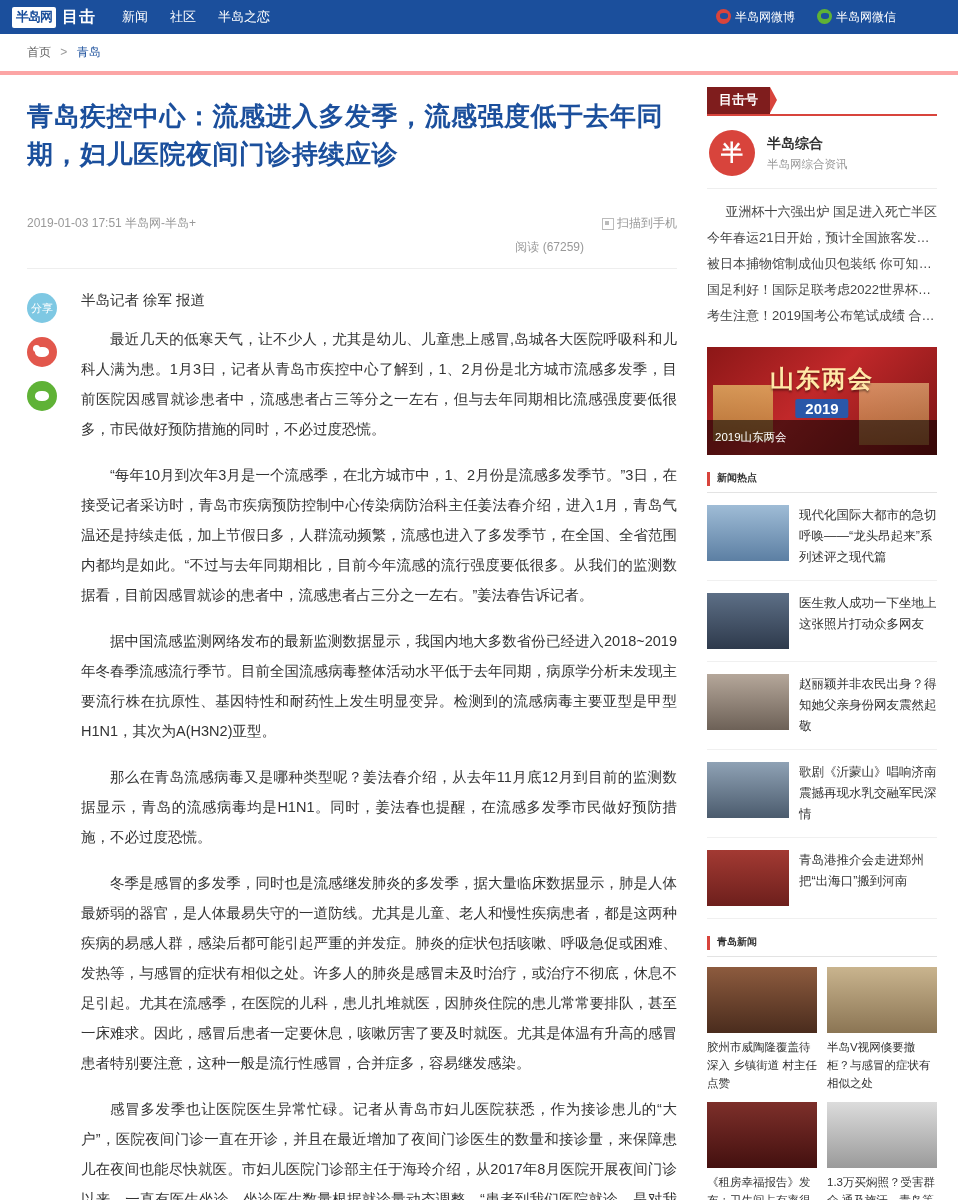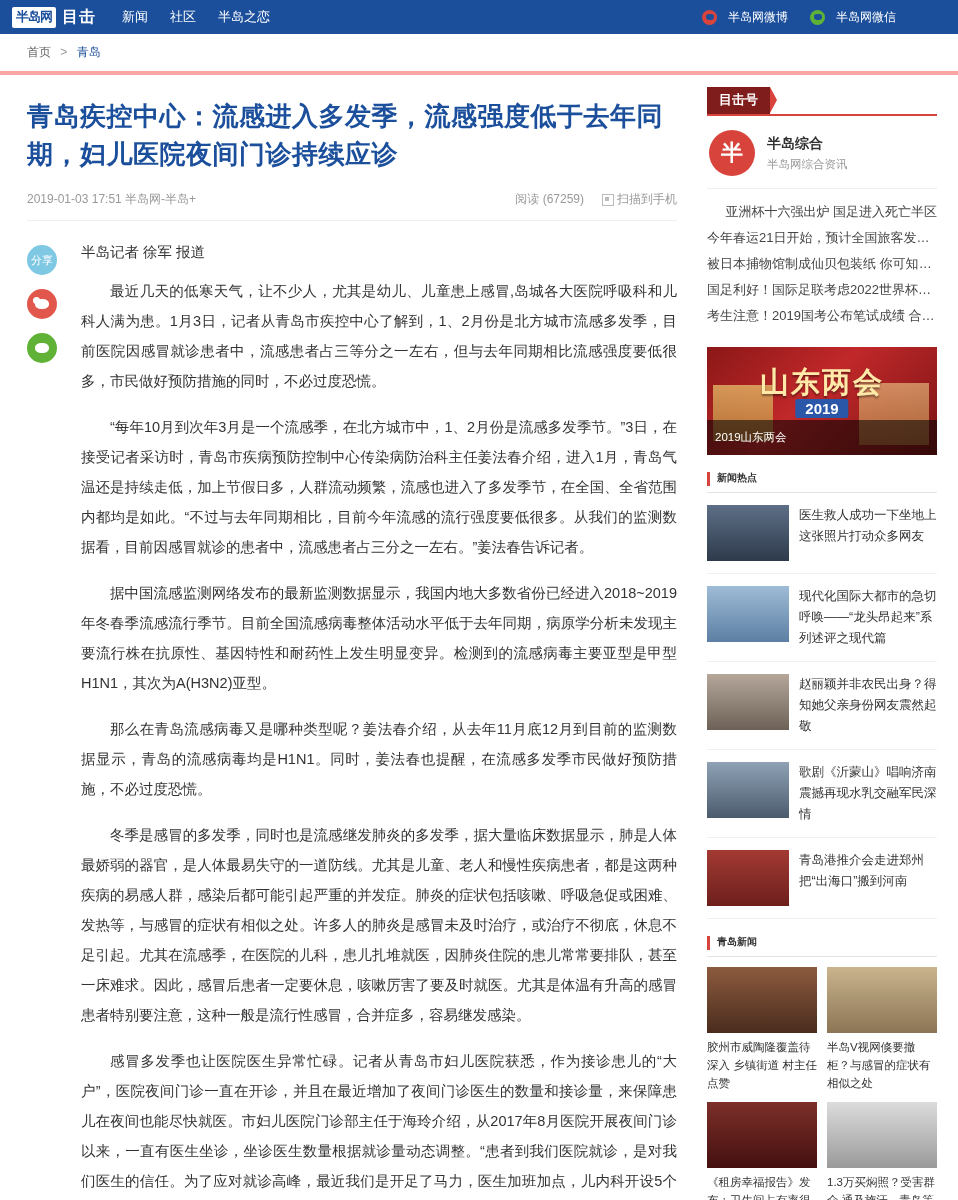--- a/index.html
+++ b/index.html
@@ -40,21 +40,21 @@
   .topnav { display: flex; gap: 22px; font-size: 13px; }
   .topnav span { color: #fff; }
   .topright {
     margin-left: auto;
     display: flex;
     gap: 22px;
     font-size: 12px;
     align-items: center;
     padding-right: 50px;
   }
-  .topright .soc { display: flex; align-items: center; gap: 11px; }
+  .topright .soc { display: flex; gap: 4px; }
   .ic-circle {
     width: 15px; height: 15px; border-radius: 50%;
     background: #d8443c; display: inline-block;
     position: relative;
   }
   .ic-circle.wx { background: #5fb236; }
   .ic-circle::after {
     content: "";
     position: absolute; left: 3.5px; top: 4px;
     width: 8px; height: 6px; border-radius: 40%;
@@ -92,21 +92,21 @@
   }
   .meta {
     margin-top: 18px;
     font-size: 12px;
     color: #999;
     display: flex;
     align-items: center;
     border-bottom: 1px solid #eee;
     padding-bottom: 12px;
   }
-  .meta .read { margin-left: auto; color: #999; }
+  .meta .read { margin-left: auto; color: #999; margin-top: 48px; }
   .meta .qr {
     margin-left: 18px; color: #999;
     display: flex; align-items: center; gap: 3px;
   }
   .qr-box {
     width: 12px; height: 12px;
     border: 1px solid #bbb;
     position: relative;
   }
   .qr-box::after{
@@ -209,21 +209,21 @@
     opacity: .75;
   }
   .promo .pbuild2 {
     position: absolute; right: 8px; bottom: 10px;
     width: 70px; height: 62px;
     background: linear-gradient(#f0d08a,#c39347);
     opacity: .6;
   }
   .promo .ptitle {
     position: absolute; left: 50%; top: 16px; transform: translateX(-50%);
-    color: #ffe9a8; font-size: 29px; font-weight: bold;
+    color: #ffe9a8; font-size: 24px; font-weight: bold;
     text-shadow: 0 2px 2px rgba(0,0,0,.4);
     letter-spacing: 2px;
     white-space: nowrap;
   }
   .promo .pyear {
     position: absolute; left: 50%; top: 52px; transform: translateX(-50%);
     background: #2a57a8; color: #fff; font-size: 15px; font-weight: bold;
     padding: 1px 10px; border-radius: 2px;
   }
   .promo .pcap {
@@ -374,26 +374,26 @@
       <div class="pbuild"></div>
       <div class="pbuild2"></div>
       <div class="ptitle">山东两会</div>
       <div class="pyear">2019</div>
       <div class="pcap">2019山东两会</div>
     </div>
 
     <div class="sec-head">新闻热点</div>
 
     <div class="news-item">
+      <div class="thumb t2"></div>
+      <div class="news-text">现代化国际大都市的急切呼唤——“龙头昂起来”系列述评之现代篇</div>
+    </div>
+    <div class="news-item">
       <div class="thumb t1"></div>
       <div class="news-text">医生救人成功一下坐地上 这张照片打动众多网友</div>
-    </div>
-    <div class="news-item">
-      <div class="thumb t2"></div>
-      <div class="news-text">现代化国际大都市的急切呼唤——“龙头昂起来”系列述评之现代篇</div>
     </div>
     <div class="news-item">
       <div class="thumb t3"></div>
       <div class="news-text">赵丽颖并非农民出身？得知她父亲身份网友震然起敬</div>
     </div>
     <div class="news-item">
       <div class="thumb t4"></div>
       <div class="news-text">歌剧《沂蒙山》唱响济南 震撼再现水乳交融军民深情</div>
     </div>
     <div class="news-item">

